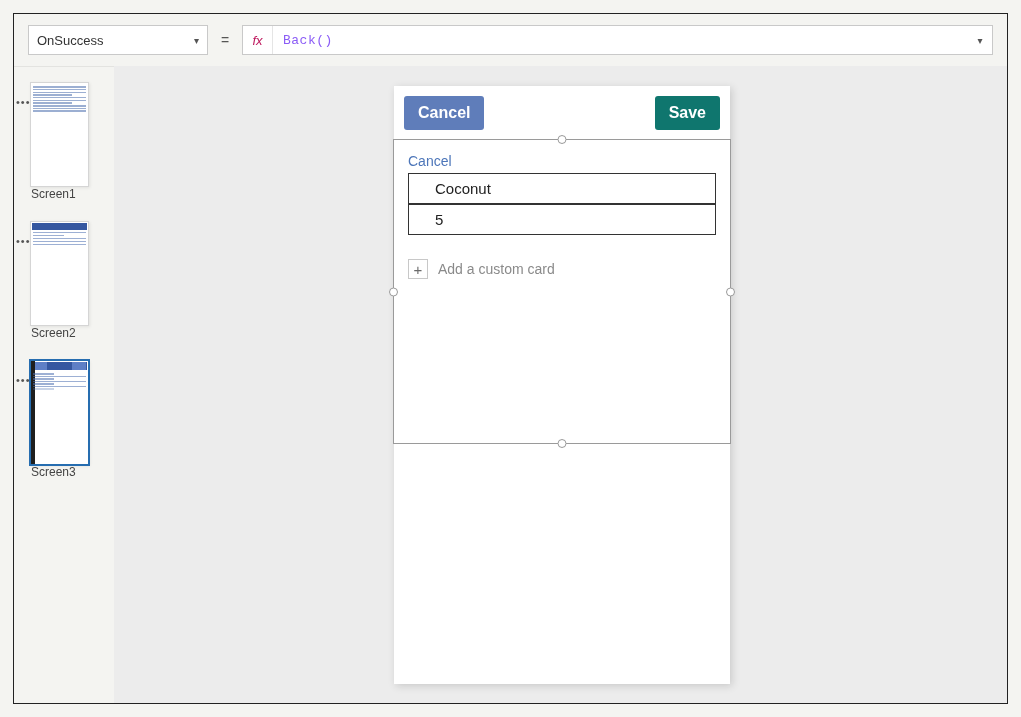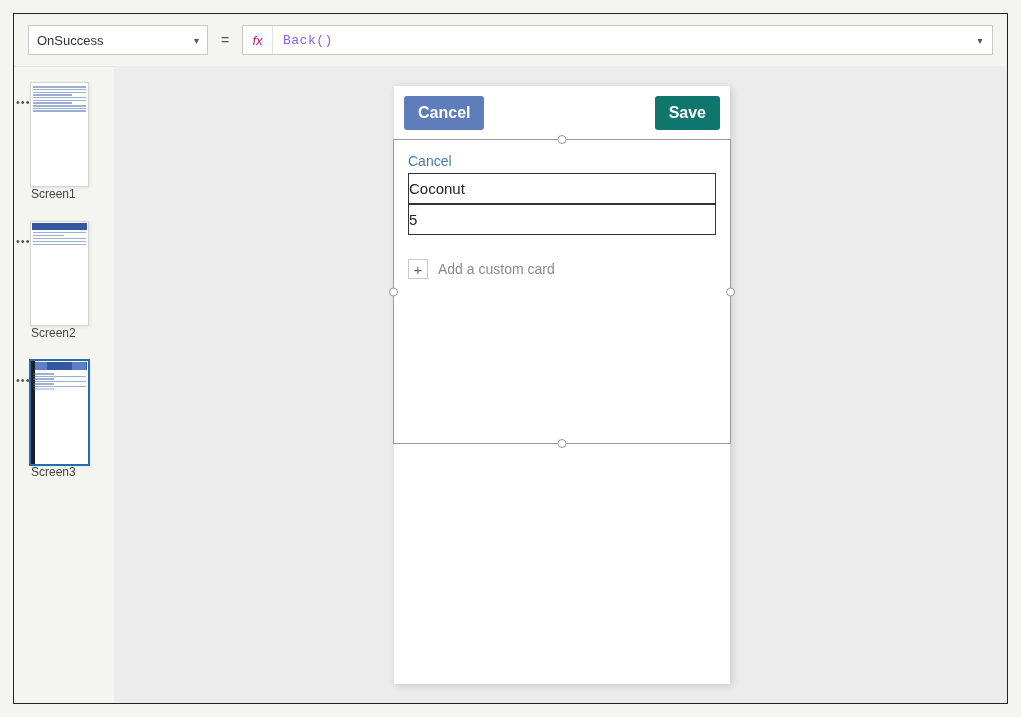--- a/index.html
+++ b/index.html
@@ -202,21 +202,21 @@
   .form-body { padding: 8px 14px 0 14px; }
   .field-label {
     color: #4d76b9;
     font-size: 14px;
     margin-bottom: 4px;
     margin-top: 6px;
   }
   .field-input {
     width: 100%;
     border: 1px solid #333;
-    padding: 6px 0;
+    padding: 6px 26px;
     font-size: 15px;
     color: #222;
     background:#fff;
   }
   .add-card {
     display:flex;
     align-items:center;
     gap: 10px;
     margin-top: 24px;
     color: #8a8a8a;

